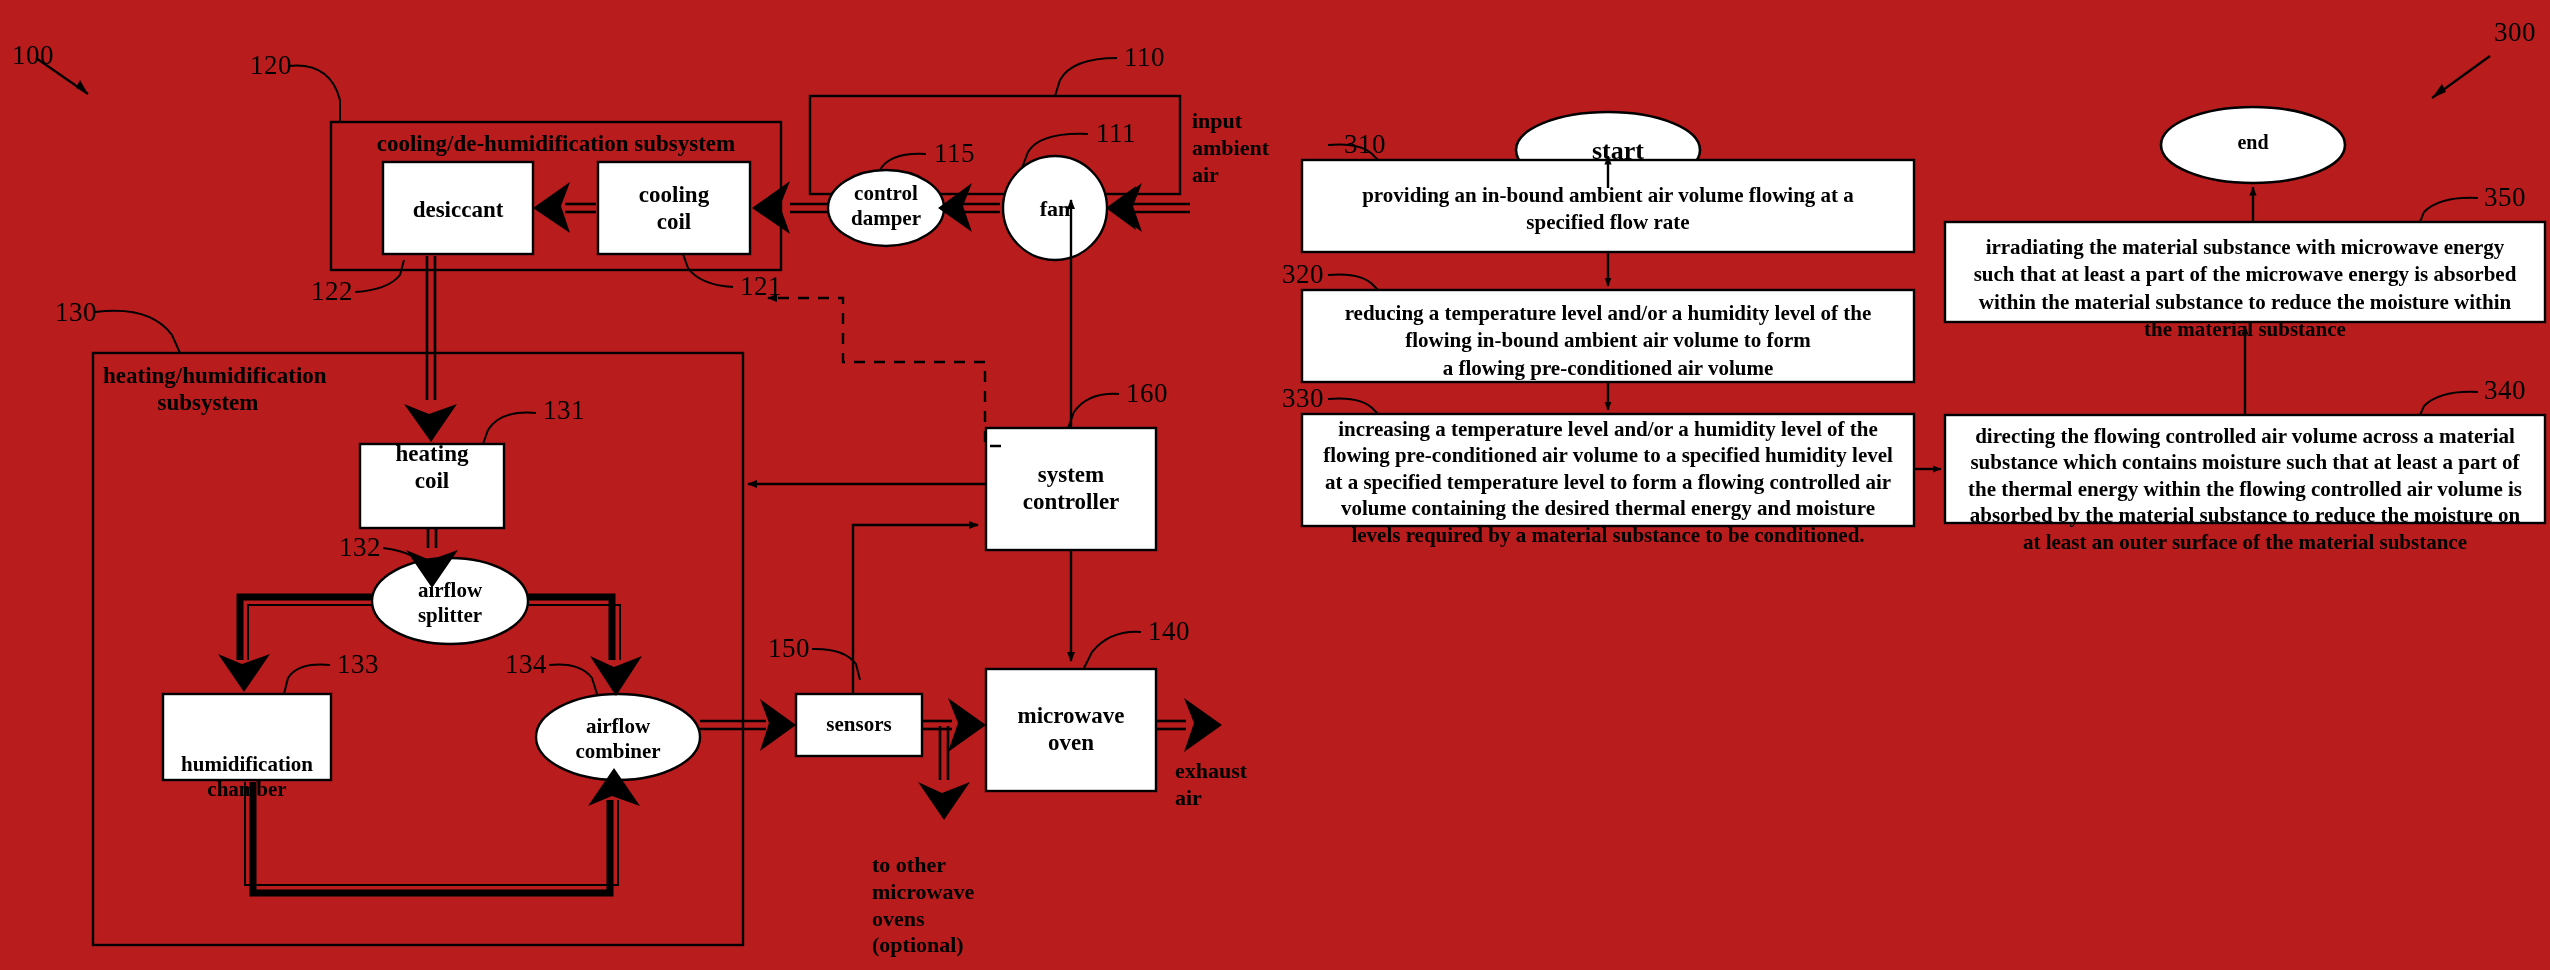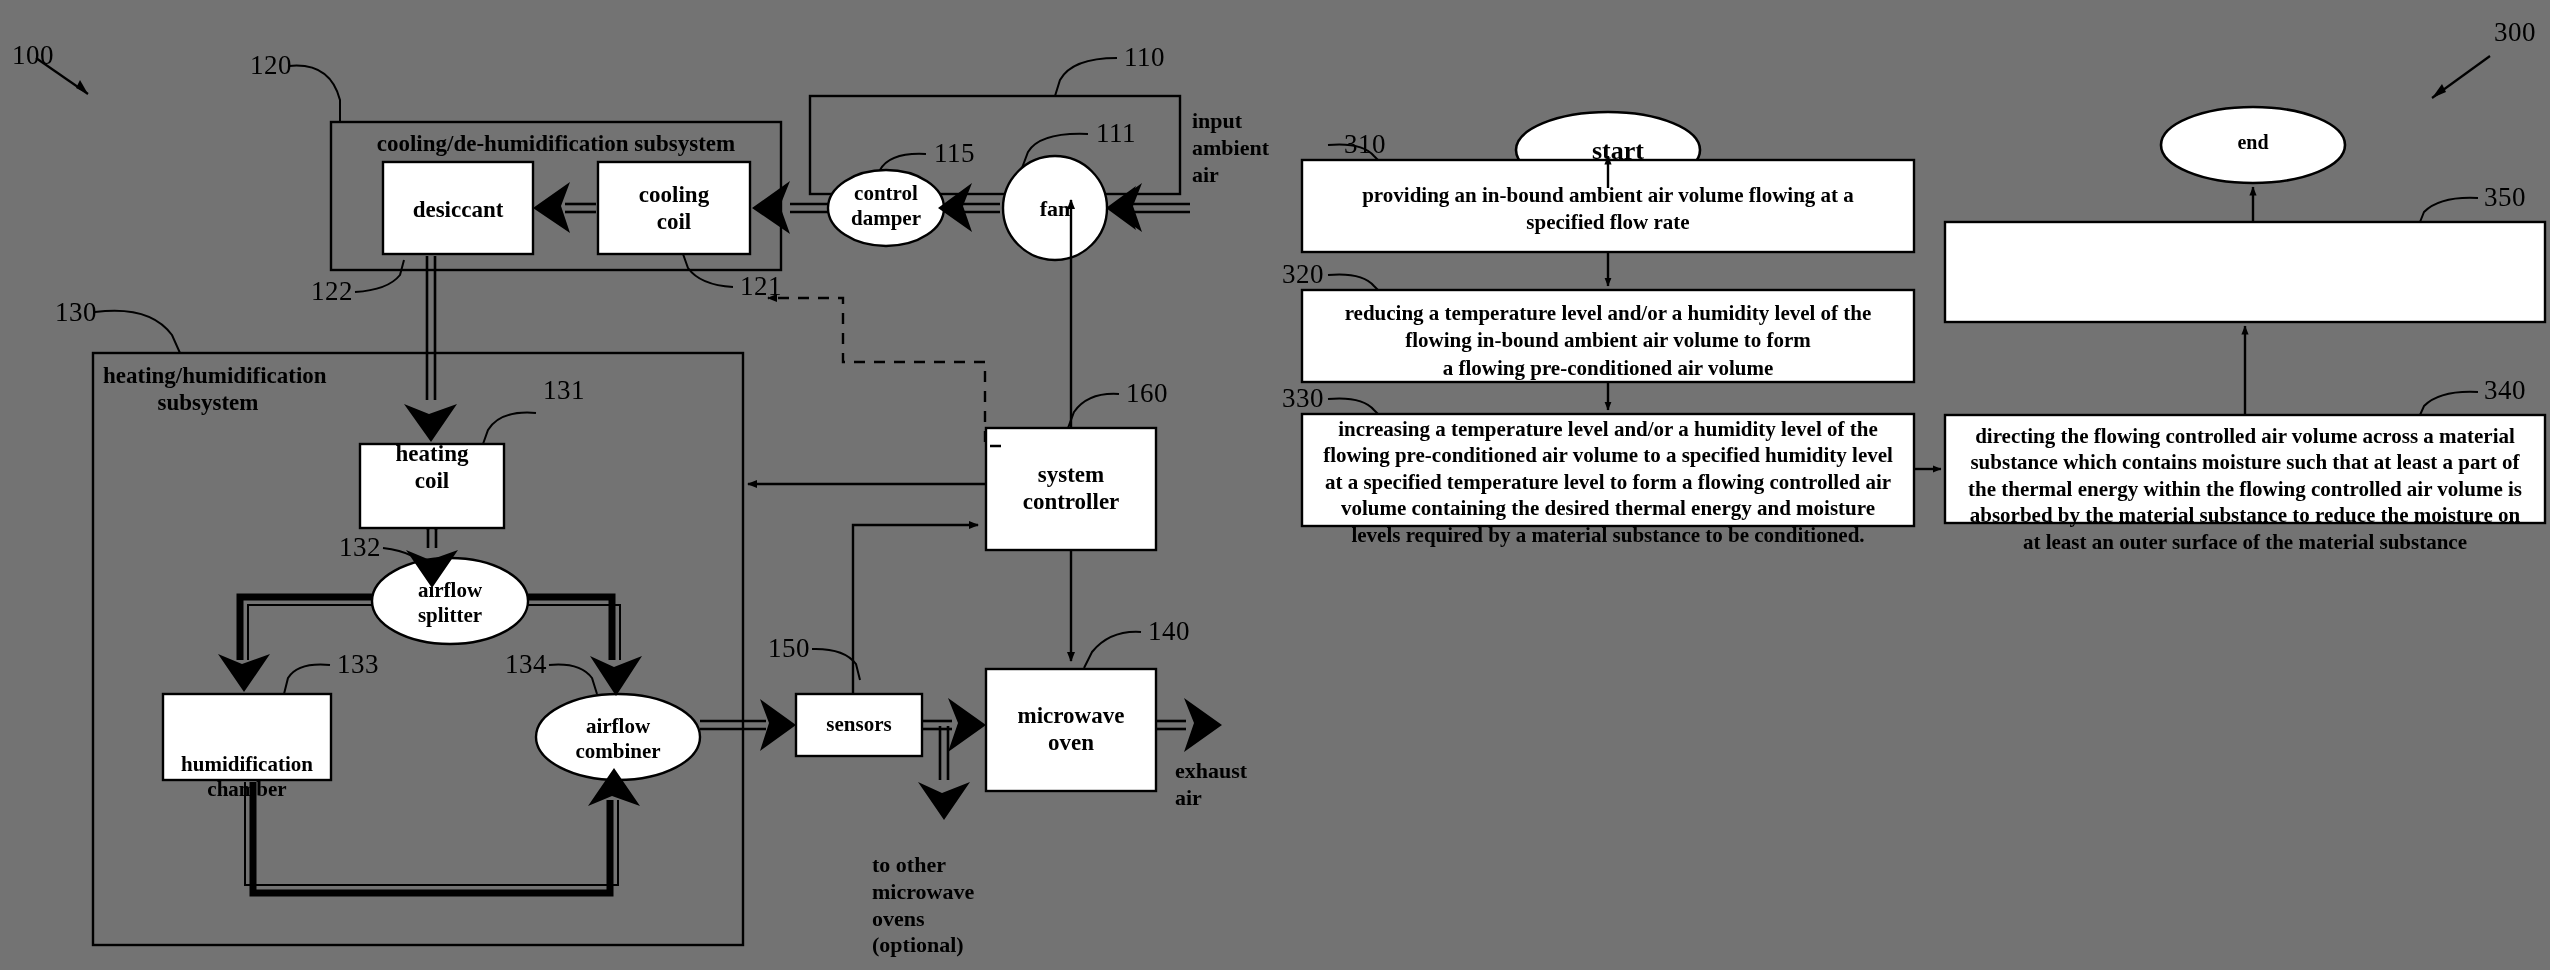--- a/index.html
+++ b/index.html
@@ -9,21 +9,21 @@
     background: #ffffff;
   }
   body {
     font-family: "Liberation Serif", "DejaVu Serif", serif;
     color: #000000;
   }
   #canvas {
     position: relative;
     width: 2550px;
     height: 970px;
-    background: #737373;
+    background: #b91c1c;
     overflow: hidden;
   }
   svg.layer {
     position: absolute;
     left: 0; top: 0;
     width: 2550px;
     height: 970px;
   }
   .lbl {
     position: absolute;
@@ -243,21 +243,21 @@
   </svg>
 
   <div class="refnum" style="left:12px; top:40px;">100</div>
   <div class="refnum" style="left:250px; top:50px;">120</div>
   <div class="refnum" style="left:1124px; top:42px;">110</div>
   <div class="refnum" style="left:55px; top:297px;">130</div>
   <div class="refnum" style="left:1096px; top:118px;">111</div>
   <div class="refnum" style="left:934px; top:138px;text-align:right;">115</div>
   <div class="refnum" style="left:740px; top:271px;">121</div>
   <div class="refnum" style="left:311px; top:276px;">122</div>
-  <div class="refnum" style="left:543px; top:375px;text-align:center;">131</div>
+  <div class="refnum" style="left:543px; top:395px;text-align:center;">131</div>
   <div class="refnum" style="left:339px; top:532px;">132</div>
   <div class="refnum" style="left:337px; top:649px;">133</div>
   <div class="refnum" style="left:505px; top:649px;">134</div>
   <div class="refnum" style="left:1148px; top:616px;">140</div>
   <div class="refnum" style="left:768px; top:633px;">150</div>
   <div class="refnum" style="left:1126px; top:378px;">160</div>
 
   <div class="lbl subsyslabel" style="left:331px; top:130px; width:450px;">cooling/de-humidification subsystem</div>
   <div class="lbl subsyslabel" style="left:103px; top:362px; width:210px; text-align:center;">heating/humidification
 subsystem</div>
@@ -299,15 +299,16 @@
   <div class="refnum" style="left:2484px; top:375px;">340</div>
   <div class="refnum" style="left:2484px; top:182px;">350</div>
 
   <div class="ellipse-label" style="left:1516px; top:136px; width:204px; font-size:26px;">start</div>
   <div class="ellipse-label" style="left:2161px; top:131px; width:184px; font-size:20px;">end</div>
 
   <div class="flowtext" style="left:1322px; top:182px; width:572px;">providing an in-bound ambient air volume flowing at a specified flow rate</div>
   <div class="flowtext" style="left:1322px; top:300px; width:572px; white-space:pre-line;">reducing a temperature level and/or a humidity level of the flowing in-bound ambient air volume to form
 a flowing pre-conditioned air volume</div>
   <div class="flowtext" style="left:1314px; top:416px; width:588px; line-height:1.26;">increasing a temperature level and/or a humidity level of the flowing pre-conditioned air volume to a specified humidity level at a specified temperature level to form a flowing controlled air volume containing the desired thermal energy and moisture levels required by a material substance to be conditioned.</div>
+  <div class="flowtext" style="left:1963px; top:234px; width:564px;">irradiating the material substance with microwave energy such that at least a part of the microwave energy is absorbed within the material substance to reduce the moisture within the material substance</div>
   <div class="flowtext" style="left:1963px; top:423px; width:564px; line-height:1.26;">directing the flowing controlled air volume across a material substance which contains moisture such that at least a part of the thermal energy within the flowing controlled air volume is absorbed by the material substance to reduce the moisture on at least an outer surface of the material substance</div>
 
 </div>
 
 </body></html>

